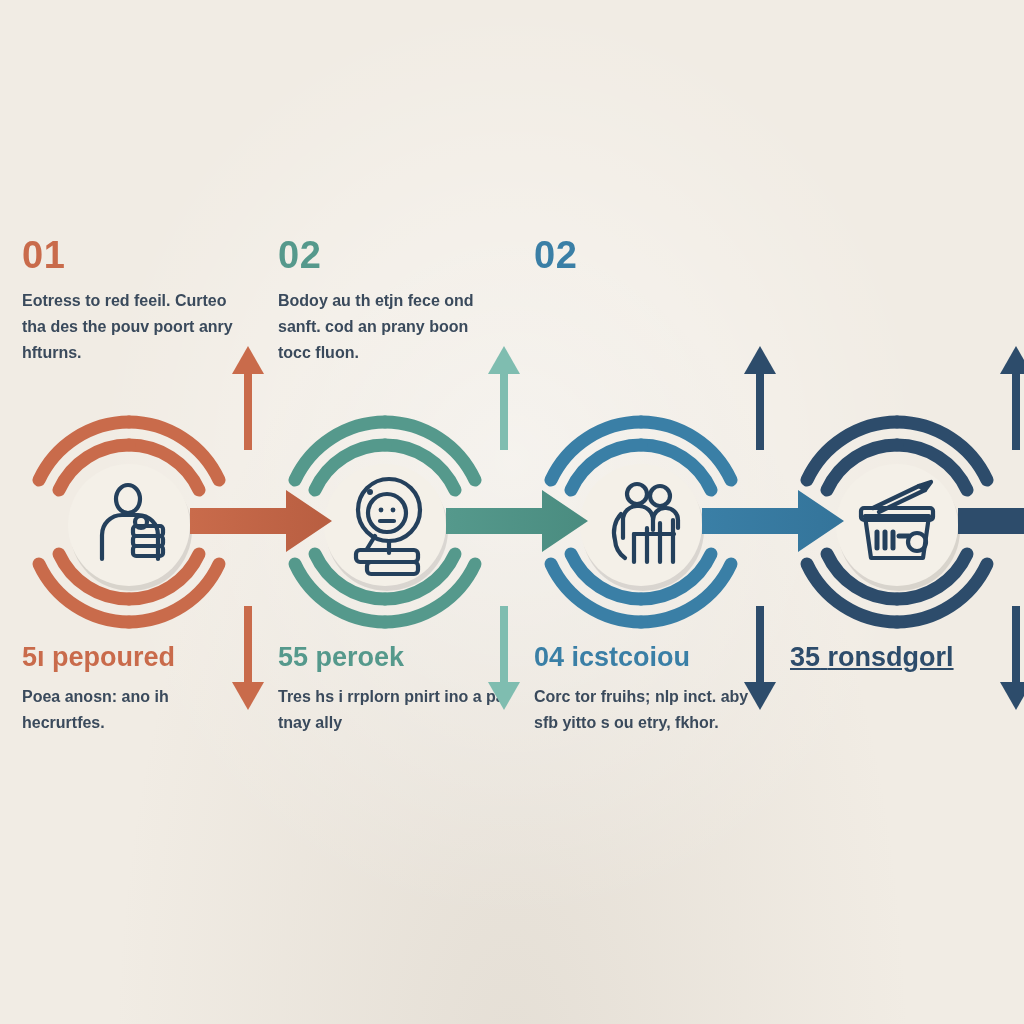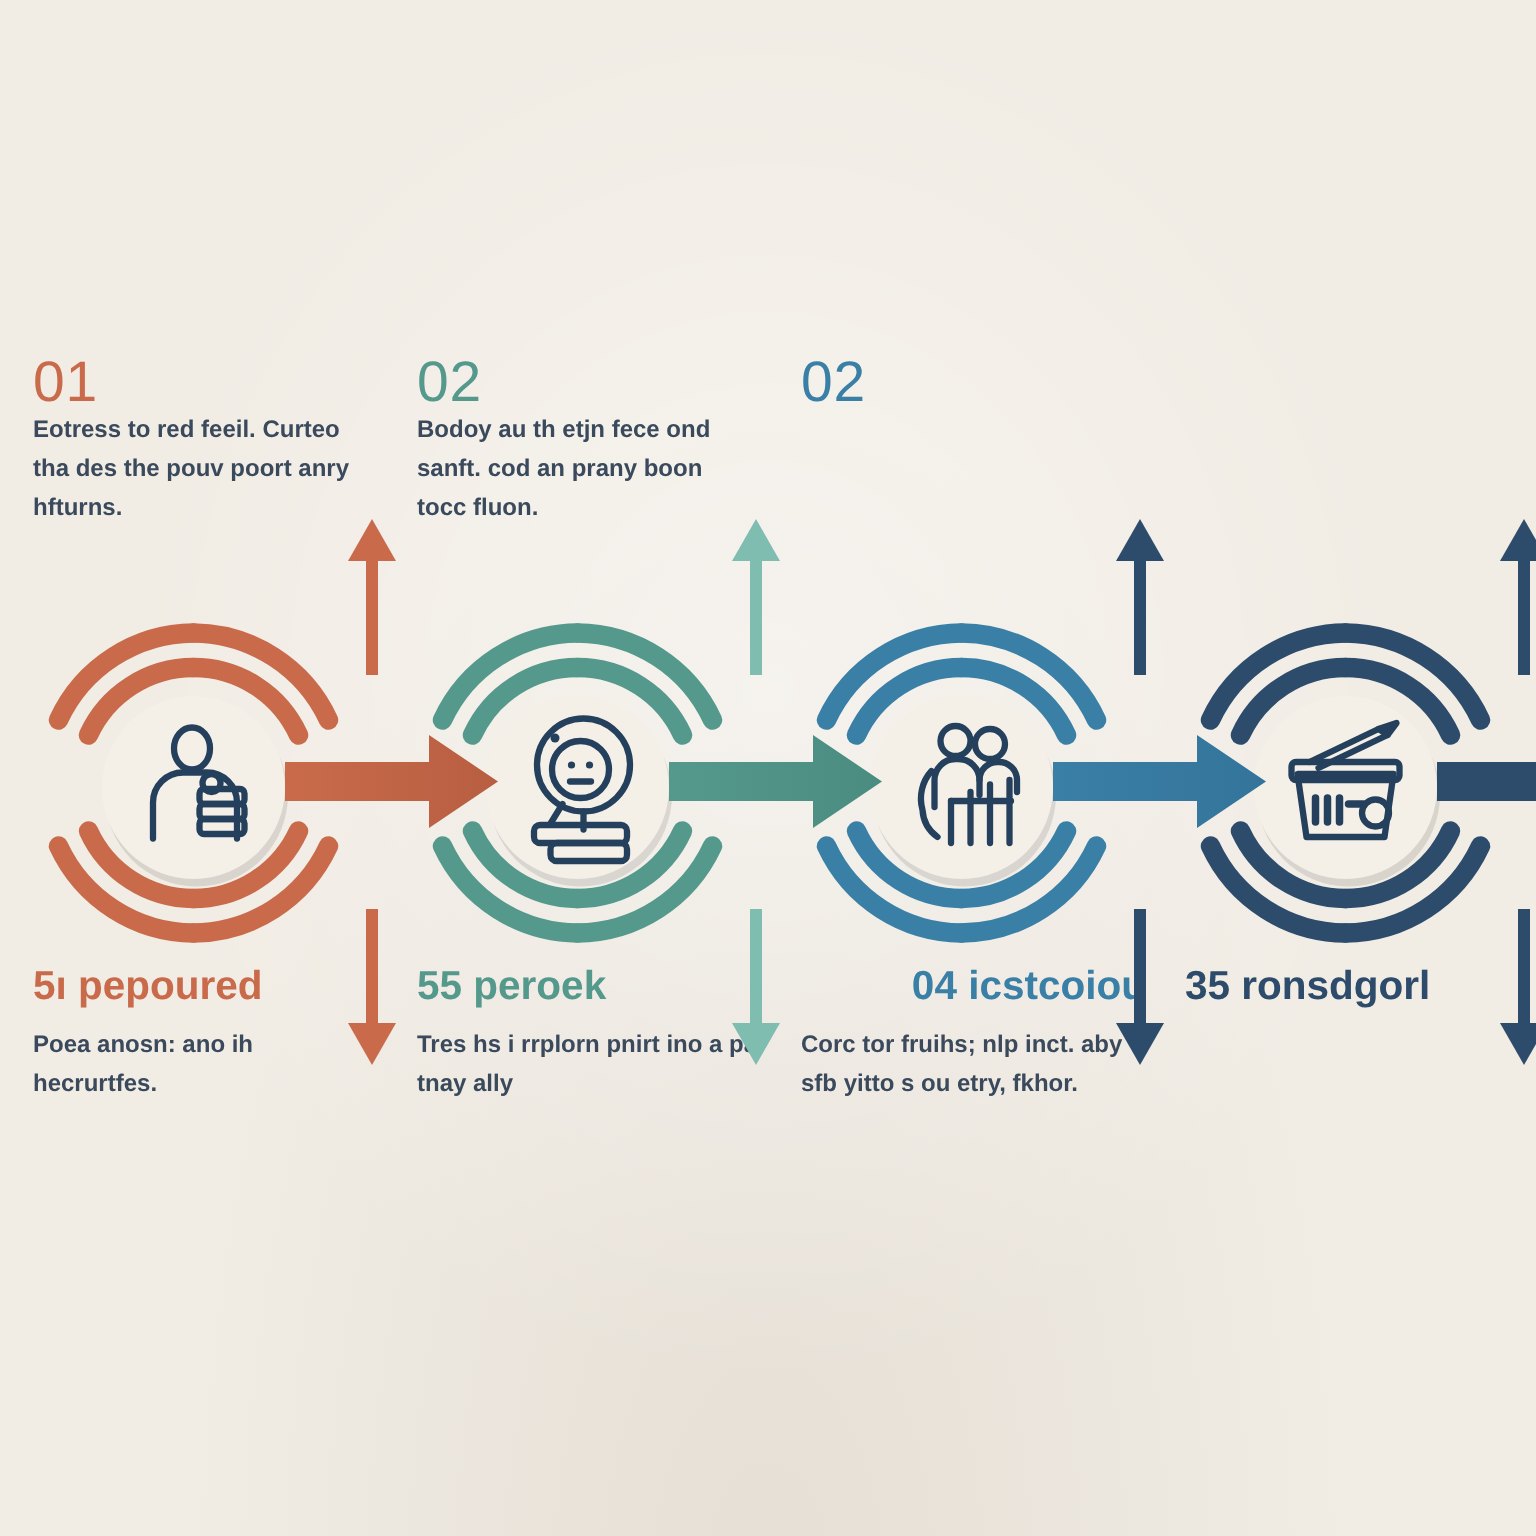--- a/index.html
+++ b/index.html
@@ -47,24 +47,24 @@
 
   
   .top-block {
     position: absolute;
     top: 236px;
     left: 22px;
     width: 226px;
   }
   .step-num {
     font-size: 38px;
-    font-weight: 400;
+    font-weight: 700;
     letter-spacing: 0.5px;
     line-height: 1;
-    margin-bottom: 0;
+    margin-bottom: 14px;
   }
   .body-text {
     font-size: 16px;
     line-height: 1.62;
     color: #3A4A5C;
     font-weight: 700;
   }
 
   
   .bottom-block {
@@ -332,21 +332,21 @@
     </div>
 
     <div class="connector-down">
       <svg width="40" height="106" viewBox="0 0 40 106">
         <rect x="16" y="0" width="8" height="78" fill="#2D4C6B"></rect>
         <path d="M20,104 L36,76 L4,76 Z" fill="#2D4C6B"></path>
       </svg>
     </div>
 
     <div class="bottom-block">
-      <div class="stat-line" style="color:#3A7FA6;text-align:right;">
+      <div class="stat-line" style="color:#3A7FA6;">
         <span class="stat-val">04</span>
         <span class="stat-lbl">icstcoiou</span>
       </div>
       <div class="body-text">Corc tor fruihs; nlp inct. aby sfb yitto s ou etry, fkhor.</div>
     </div>
   </div>
 
   <div class="col col-3">
 
 
@@ -387,20 +387,20 @@
     </div>
 
     <div class="connector-down">
       <svg width="40" height="106" viewBox="0 0 40 106">
         <rect x="16" y="0" width="8" height="78" fill="#2D4C6B"></rect>
         <path d="M20,104 L36,76 L4,76 Z" fill="#2D4C6B"></path>
       </svg>
     </div>
 
     <div class="bottom-block">
-      <div class="stat-line" style="color:#2D4C6B;">
+      <div class="stat-line" style="color:#2D4C6B;text-decoration:underline;">
         <span class="stat-val">35</span>
         <span class="stat-lbl">ronsdgorl</span>
       </div>
     </div>
   </div>
 
 </div>
 
 </body></html>

